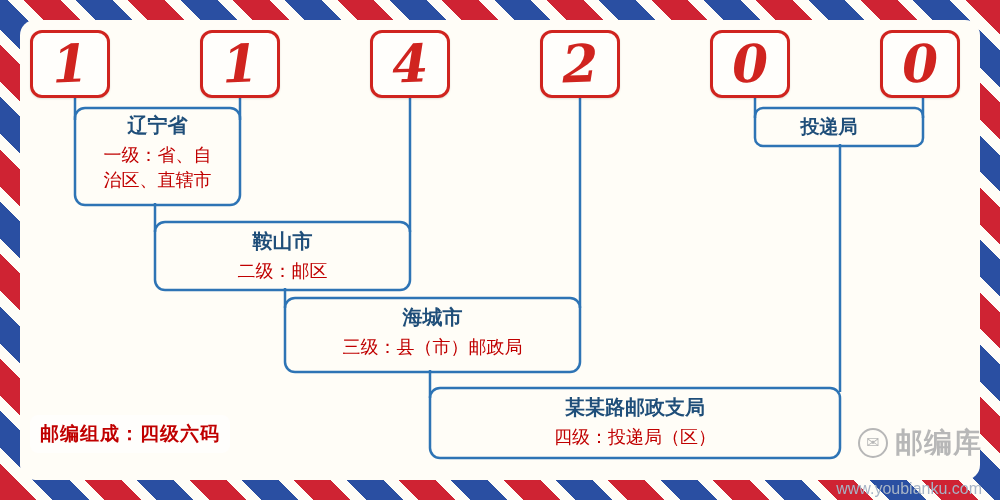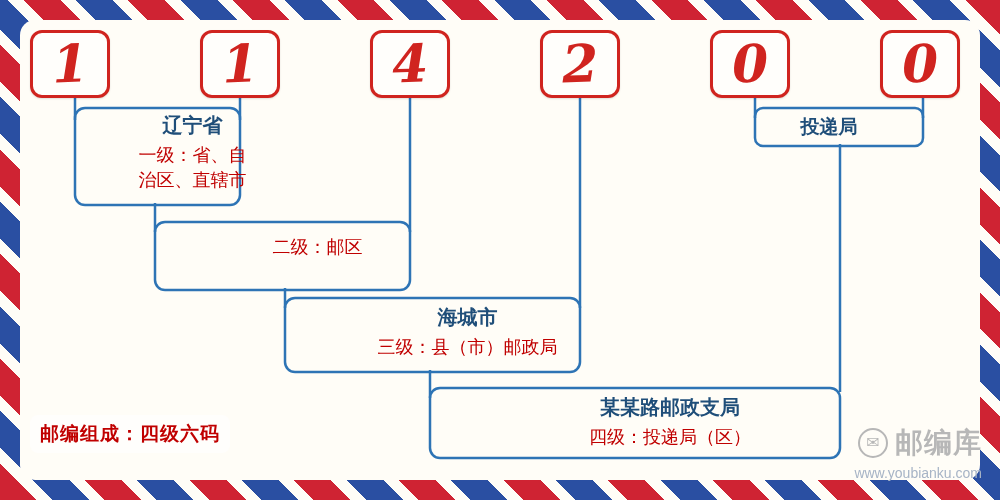--- a/index.html
+++ b/index.html
@@ -18,39 +18,39 @@
     position:absolute;top:30px;width:80px;height:68px;box-sizing:border-box;
     background:#fffefb;border:3px solid #d0241f;border-radius:12px;
     display:flex;align-items:center;justify-content:center;
     box-shadow:0 1px 2px rgba(0,0,0,0.12);
   }
   .digit{
     font-family:"DejaVu Serif",serif;font-style:italic;font-weight:bold;
     font-size:52px;color:#d0241f;line-height:1;transform:rotate(-2deg);
   }
   svg.wires{position:absolute;left:0;top:0;pointer-events:none;}
-  .lvl{position:absolute;text-align:center;margin-left:35px;}
+  .lvl{position:absolute;text-align:center;}
   .lvl-name{display:block;font-size:20px;font-weight:bold;color:#1f4e79;line-height:24px;}
   .lvl-desc{display:block;color:#c00000;font-size:18px;line-height:25px;margin-top:6px;}
   .wrap-narrow{display:inline-block;width:118px;text-align:center;}
   .delivery{position:absolute;left:755px;top:115px;width:148px;text-align:center;
     font-size:19px;font-weight:bold;color:#1f4e79;line-height:24px;}
   .note{
     position:absolute;left:30px;top:415px;background:#fffefc;border-radius:8px;
     padding:6px 10px;font-size:19px;font-weight:bold;color:#c00000;letter-spacing:1px;
   }
   .brand{position:absolute;right:18px;top:424px;text-align:right;}
   .brand-row{display:flex;align-items:center;justify-content:flex-end;gap:7px;}
   .env-circle{
     width:30px;height:30px;box-sizing:border-box;border:2.5px solid #b7b7b7;border-radius:50%;
     display:flex;align-items:center;justify-content:center;
     color:#b7b7b7;font-size:16px;line-height:1;
   }
   .brand-name{font-size:28px;font-weight:bold;color:#b7b7b7;letter-spacing:1px;}
-  .brand-url{font-size:14px;color:#a7b4c6;margin-top:3px;}
+  .brand-url{font-size:16px;color:#a7b4c6;margin-top:18px;}
 </style>
 </head>
 <body>
 
 <div class="canvas">
   <div class="inner"></div>
 
   <svg class="wires" width="1000" height="500" viewBox="0 0 1000 500" fill="none" stroke="#2e74b5" stroke-width="2.5">
 
     <rect x="75" y="108" width="165" height="97" rx="10"></rect>
@@ -91,20 +91,21 @@
   </div>
 
   <div class="lvl" style="left:75px;top:113px;width:165px">
     <span class="lvl-name">辽宁省</span>
     <span class="lvl-desc">
       <span class="wrap-narrow">一级：省、自治区、直辖市</span>
     </span>
   </div>
 
   <div class="lvl" style="left:155px;top:229px;width:255px">
+    <span class="lvl-name">鞍山市</span>
     <span class="lvl-desc">二级：邮区</span>
   </div>
 
   <div class="lvl" style="left:430px;top:395px;width:410px">
     <span class="lvl-name">某某路邮政支局</span>
     <span class="lvl-desc">四级：投递局（区）</span>
   </div>
 
   <div class="lvl" style="left:285px;top:305px;width:295px">
     <span class="lvl-name">海城市</span>

